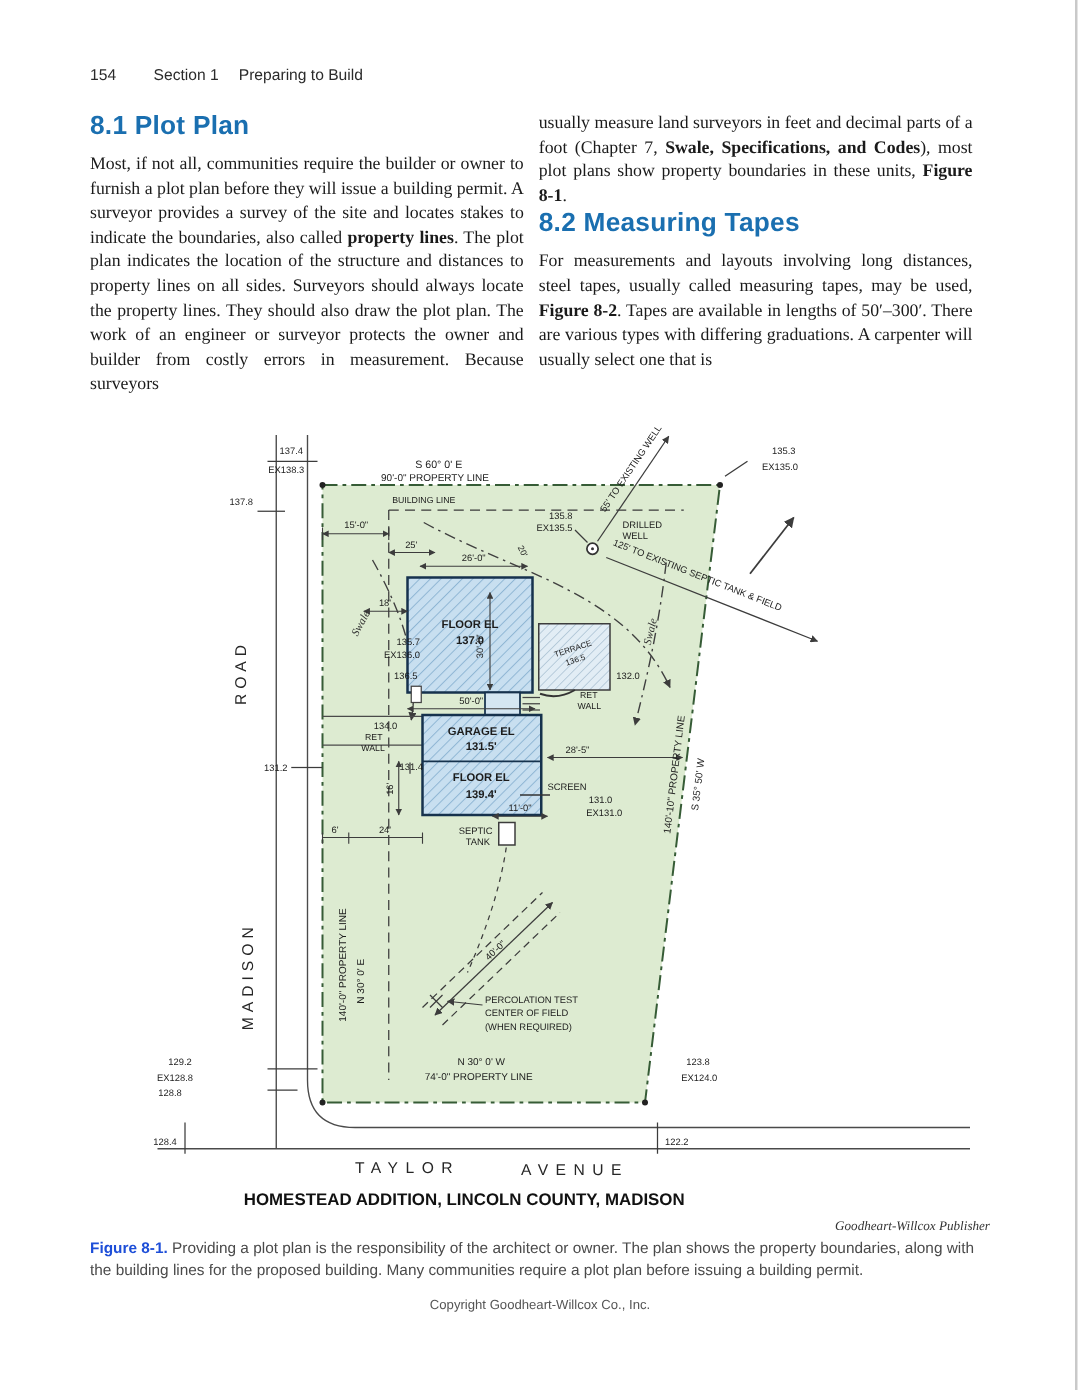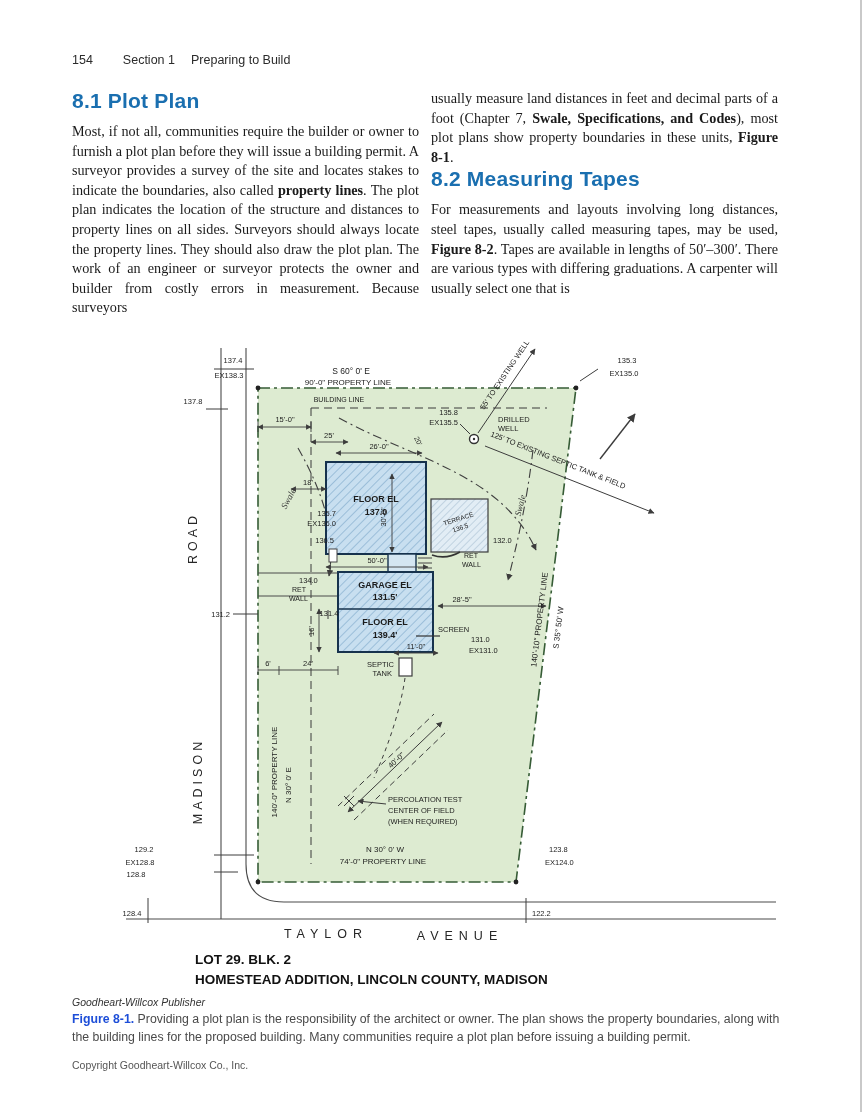--- a/index.html
+++ b/index.html
@@ -18,43 +18,43 @@
   .b{font-weight:bold}
   .figure-wrap{position:relative;margin-top:4px}
   .figure-wrap svg{display:block;margin-left:14px}
   svg text{font-family:"Liberation Sans",sans-serif;fill:#1c1c1c}
   .f65{font-size:6.5px}.f7{font-size:7px}.f75{font-size:7.5px}.f8{font-size:8px}.f85{font-size:8.5px}
   .f9{font-size:9px;font-weight:bold}
   .street{font-size:12.5px;letter-spacing:4px;fill:#262626}
   .street2{font-size:12.5px;letter-spacing:6px;fill:#262626}
   .swale-t{font-style:italic;font-size:9px;font-family:"Liberation Serif",serif;fill:#333}
   .lot-label{font-family:"Liberation Sans",sans-serif;font-weight:bold;font-size:13.5px;line-height:1.5;margin:0 0 0 123px;color:#111}
-  .credit{font-family:Liberation Sans, sans-serif;font-style:italic;font-size:10.5px;color:#333;text-align:left;margin-top:6px}
+  .credit{font-family:Liberation Serif, serif;font-style:italic;font-size:10.5px;color:#333;text-align:right;margin-top:6px}
   .fig-caption{font-family:"Liberation Sans",sans-serif;font-size:12.3px;color:#4a4a4a;line-height:1.42;margin:3px 0 0 0}
   .fig-num{color:#1d4ed8;font-weight:bold}
-  .copyright{font-family:"Liberation Sans",sans-serif;font-size:10.5px;color:#555;text-align:left;margin-top:13px}
+  .copyright{font-family:"Liberation Sans",sans-serif;font-size:10.5px;color:#555;text-align:center;margin-top:13px}
 </style>
 </head>
 <body>
 
 <div class="page-edge"></div>
 
 <div class="page">
 
   <div class="running-head">
     <span class="num">154</span><span class="sec">Section 1</span><span>Preparing to Build</span>
   </div>
 
   <div class="cols">
     <div class="col">
       <h1 class="sec-title">8.1 Plot Plan</h1>
       <p class="body-p"><span>Most, if not all, communities require the builder or owner to furnish a plot plan before they will issue a building permit. A surveyor provides a survey of the site and locates stakes to indicate the boundaries, also called </span><span class="bi">property lines</span><span>. The plot plan indicates the location of the structure and distances to property lines on all sides. Surveyors should always locate the property lines. They should also draw the plot plan. The work of an engineer or surveyor protects the owner and builder from costly errors in measurement. Because surveyors</span></p>
     </div>
     <div class="col">
-      <p class="body-p"><span>usually measure land distances in feet and decimal parts of a foot (Chapter 7, </span><span class="b">Swale, Specifications, and Codes</span><span>), most plot plans show property boundaries in these units, </span><span class="b">Figure 8-1</span><span>.</span></p>
+      <p class="body-p"><span>usually measure land surveyors in feet and decimal parts of a foot (Chapter 7, </span><span class="b">Swale, Specifications, and Codes</span><span>), most plot plans show property boundaries in these units, </span><span class="b">Figure 8-1</span><span>.</span></p>
       <h1 class="sec-title s82-head">8.2 Measuring Tapes</h1>
       <p class="body-p"><span>For measurements and layouts involving long distances, steel tapes, usually called measuring tapes, may be used, </span><span class="b">Figure 8-2</span><span>. Tapes are available in lengths of 50′–300′. There are various types with differing graduations. A carpenter will usually select one that is</span></p>
     </div>
   </div>
 
   <div class="figure-wrap">
     <svg width="700" height="628" viewBox="0 0 700 628">
       <defs>
         <marker id="ah" orient="auto-start-reverse" markerWidth="7" markerHeight="6" refX="5.5" refY="3">
             <path d="M0,0L6,3L0,6Z" fill="#3c3c3c"></path>
@@ -237,21 +237,20 @@
       <text class="f75" x="291" y="241" text-anchor="middle">50'-0"</text>
       <text class="f75" x="376" y="280" text-anchor="middle">28'-5"</text>
       <text class="f75" x="228" y="309" text-anchor="middle" transform="rotate(-90 228 309)">16'</text>
       <text class="f75" x="330" y="327" text-anchor="middle">11'-0"</text>
       <text class="f75" x="182" y="344" text-anchor="middle">6'</text>
       <text class="f75" x="222" y="344" text-anchor="middle">24'</text>
       <text class="f75" x="312" y="440" text-anchor="middle" transform="rotate(-43 312 440)">40'-0"</text>
     </svg>
 
     <div class="lot-label">
-      <div>LOT 29. BLK. 2</div>
       <div>HOMESTEAD ADDITION, LINCOLN COUNTY, MADISON</div>
     </div>
     <div class="credit">Goodheart-Willcox Publisher</div>
   </div>
 
   <p class="fig-caption"><span class="fig-num">Figure 8-1.</span> <span>Providing a plot plan is the responsibility of the architect or owner. The plan shows the property boundaries, along with the building lines for the proposed building. Many communities require a plot plan before issuing a building permit.</span></p>
 
   <div class="copyright">Copyright Goodheart-Willcox Co., Inc.</div>
 
 </div>

